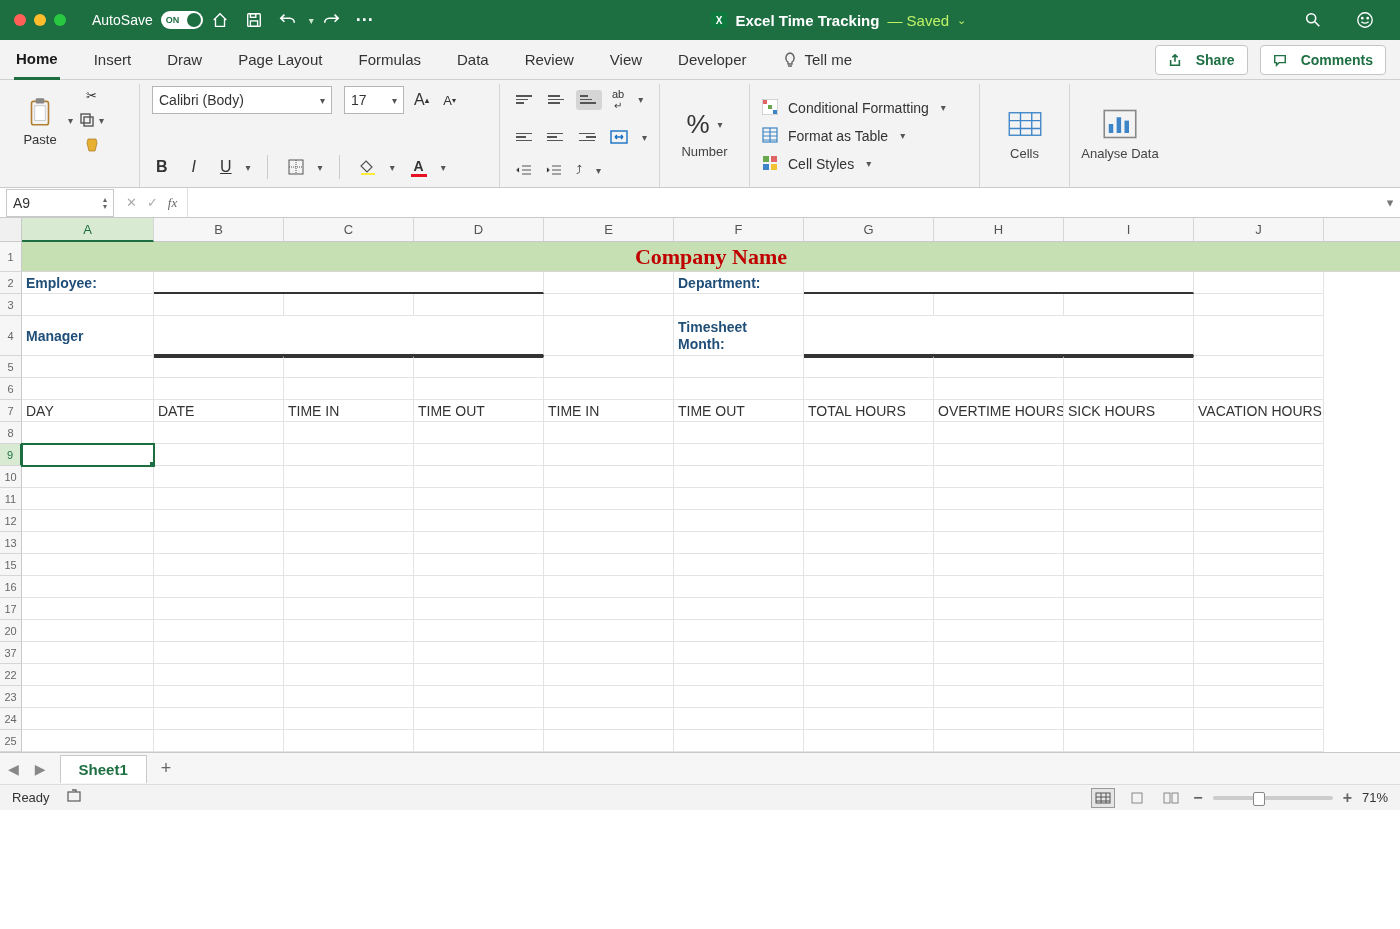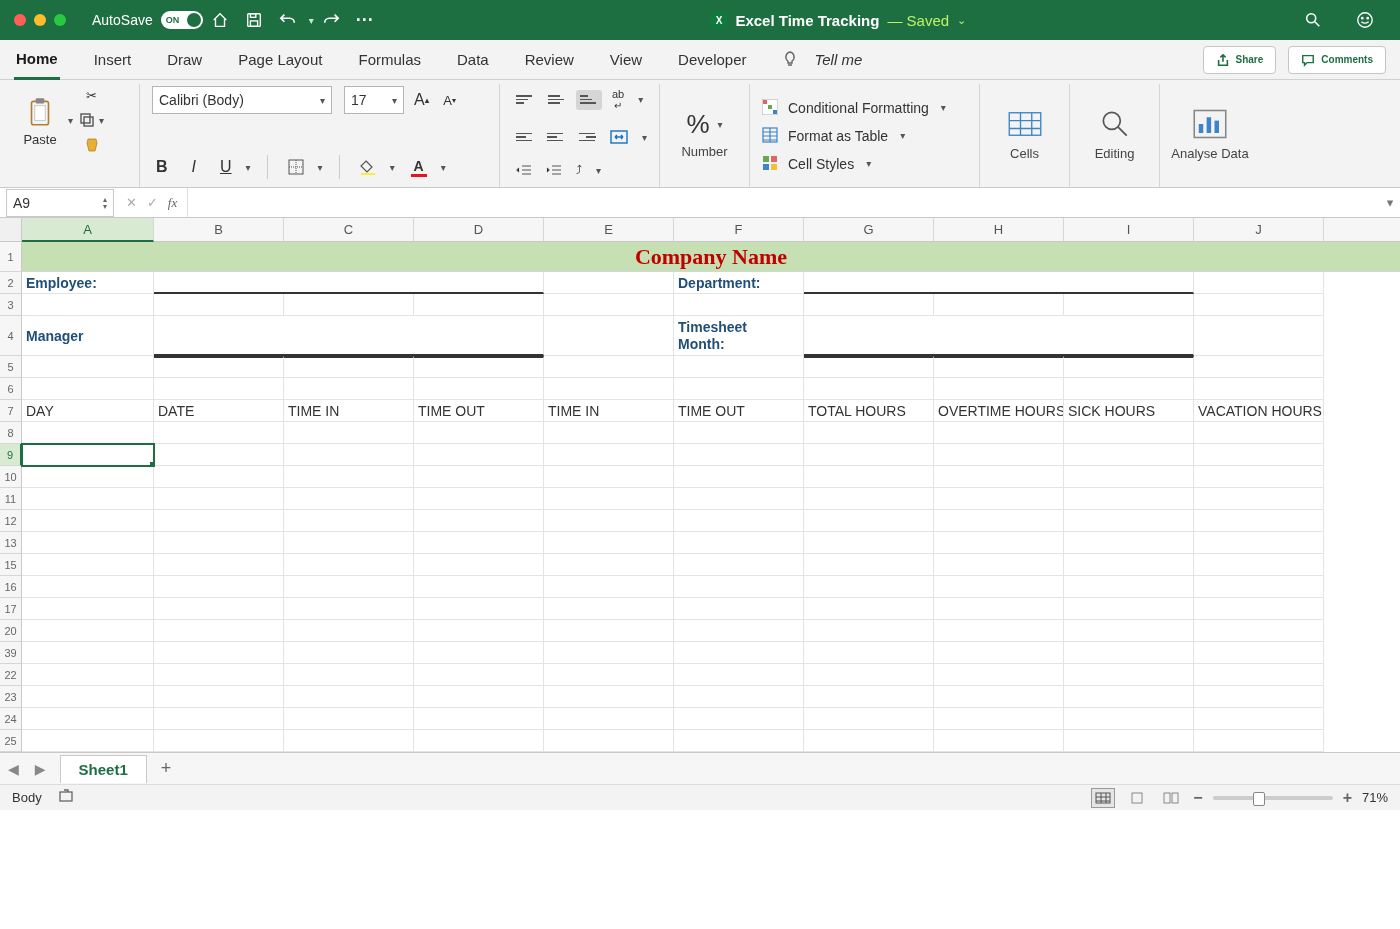--- a/index.html
+++ b/index.html
@@ -16,23 +16,23 @@
 .ticon { width: 20px; height: 20px; display:flex; align-items:center; justify-content:center; margin: 0 7px; color:#fff; fill:#fff; stroke:#fff; }
 .titlecenter { flex:1; text-align:center; display:flex; align-items:center; justify-content:center; gap:8px; font-size:15px; }
 .titlecenter .saved { color:#bef264; }
 .titlecenter .docicon { width:16px; height:16px; }
 .right-ticons { display:flex; gap:18px; margin-right:18px; }
 
 
 .ribbon-tabs { height: 40px; background:#f3f3f3; display:flex; align-items:center; padding:0 14px; gap:32px; border-bottom:1px solid #d0d0d0; }
 .rtab { font-size:15px; padding: 10px 2px; cursor:pointer; }
 .rtab.active { font-weight:700; border-bottom:3px solid #1d6f42; color:#1a1a1a; }
-.tellme { display:flex; align-items:flex-start; gap:16px;font-style:italic; }
+.tellme { display:flex; align-items:flex-end; gap:6px; }
 .tabs-right { margin-left:auto; display:flex; gap:12px; }
-.pill-btn { border:1px solid #c5c5c5; background:#fff; border-radius:4px; padding:6px 12px; font-size:10px; display:flex; align-items:center; gap:6px; }
+.pill-btn { border:1px solid #c5c5c5; background:#fff; border-radius:4px; padding:6px 12px; font-size:14px; display:flex; align-items:center; gap:14px; }
 .pill-btn .grn { color:#1d6f42; }
 
 
 .ribbon { height: 108px; background:#f3f3f3; display:flex; border-bottom:1px solid #c9c9c9; padding: 4px 10px 0 10px; }
 .rgroup { display:flex; flex-direction:column; justify-content:space-between; padding: 2px 12px; border-right:1px solid #d6d6d6; }
 .rgroup:last-child { border-right:none; }
 .grow { display:flex; align-items:center; gap:6px; }
 .rgroup .glabel { font-size:13px; text-align:center; padding-bottom:4px; color:#444; }
 .icn { width:18px; height:18px; display:inline-flex; align-items:center; justify-content:center; }
 .icn svg, .bigicn svg { display:block; }
@@ -377,29 +377,20 @@
   <div class="rgroup vert-center" style="width:90px">
     <span class="bigicn">
       <svg viewBox="0 0 32 24" width="36" height="28" fill="none" stroke="#3d85c6" stroke-width="1.2">
           <rect x="2" y="2" width="28" height="20"></rect>
           <path d="M2 9 H30 M2 16 H30 M12 2 V22 M22 2 V22"></path>
         </svg>
     </span>
     <span class="glabel">Cells</span>
   </div>
 
-  <div class="rgroup vert-center" style="width:90px">
-    <span class="bigicn">
-      <svg viewBox="0 0 32 32" width="34" height="34" fill="none" stroke="#555" stroke-width="1.6">
-          <circle cx="13" cy="13" r="8"></circle>
-          <path d="M19 19 L27 27"></path>
-        </svg>
-    </span>
-    <span class="glabel">Editing</span>
-  </div>
 
   <div class="rgroup vert-center" style="width:100px">
     <span class="bigicn">
       <svg viewBox="0 0 32 28" width="36" height="32">
           <rect x="2" y="2" width="28" height="24" fill="none" stroke="#888" stroke-width="1.4"></rect>
           <rect x="6" y="14" width="4" height="8" fill="#3d85c6"></rect>
           <rect x="13" y="8" width="4" height="14" fill="#3d85c6"></rect>
           <rect x="20" y="11" width="4" height="11" fill="#3d85c6"></rect>
         </svg>
     </span>
@@ -641,21 +632,21 @@
         <div class="cell" style="width: 130px;"></div>
         <div class="cell" style="width: 130px;"></div>
         <div class="cell" style="width: 130px;"></div>
         <div class="cell" style="width: 130px;"></div>
         <div class="cell" style="width: 130px;"></div>
         <div class="cell" style="width: 130px;"></div>
         <div class="cell" style="width: 130px;"></div>
         <div class="cell" style="width: 130px;"></div>
       </div>
       <div class="row">
-        <div class="rh">39</div>
+        <div class="rh">37</div>
         <div class="cell" style="width: 132px;"></div>
         <div class="cell" style="width: 130px;"></div>
         <div class="cell" style="width: 130px;"></div>
         <div class="cell" style="width: 130px;"></div>
         <div class="cell" style="width: 130px;"></div>
         <div class="cell" style="width: 130px;"></div>
         <div class="cell" style="width: 130px;"></div>
         <div class="cell" style="width: 130px;"></div>
         <div class="cell" style="width: 130px;"></div>
         <div class="cell" style="width: 130px;"></div>
@@ -716,21 +707,21 @@
 </div>
 
 <div class="sheettabs">
   <span class="navarr">◀</span>
   <span class="navarr">▶</span>
   <span class="stab">Sheet1</span>
   <span class="addsheet">+</span>
 </div>
 
 <div class="statusbar">
-  <span>Body</span>
+  <span>Ready</span>
   <span style="margin-left:16px">
     <svg viewBox="0 0 16 16" width="16" height="16" fill="none" stroke="#666" stroke-width="1.3">
         <rect x="2" y="4" width="12" height="9"></rect>
         <path d="M6 2 H10 V4"></path>
       </svg>
   </span>
   <div class="status-right">
     <span class="viewbtn active">
         <svg viewBox="0 0 16 12" width="16" height="12" fill="none" stroke="#555">
           <rect x="1" y="1" width="14" height="10"></rect>

